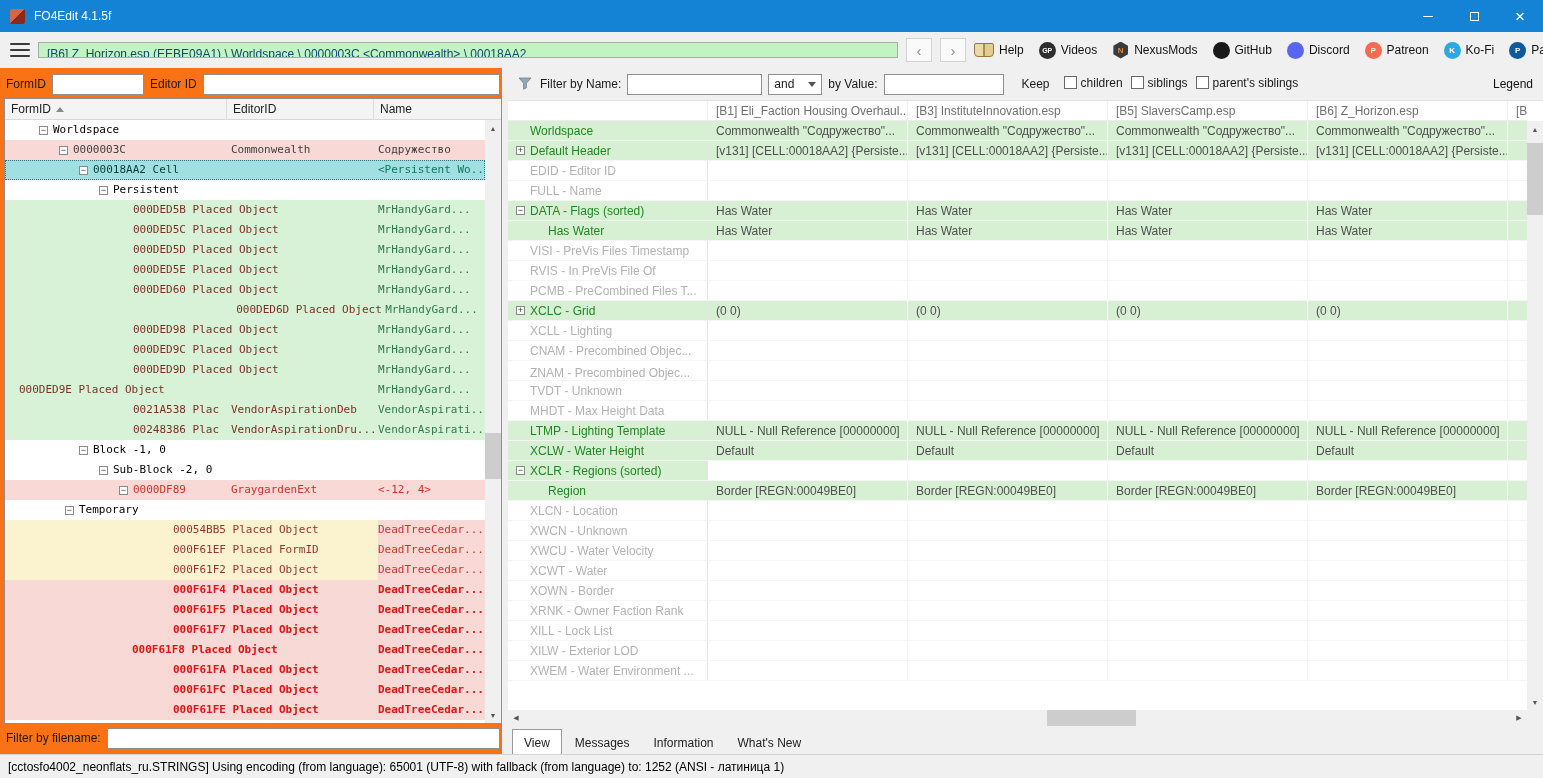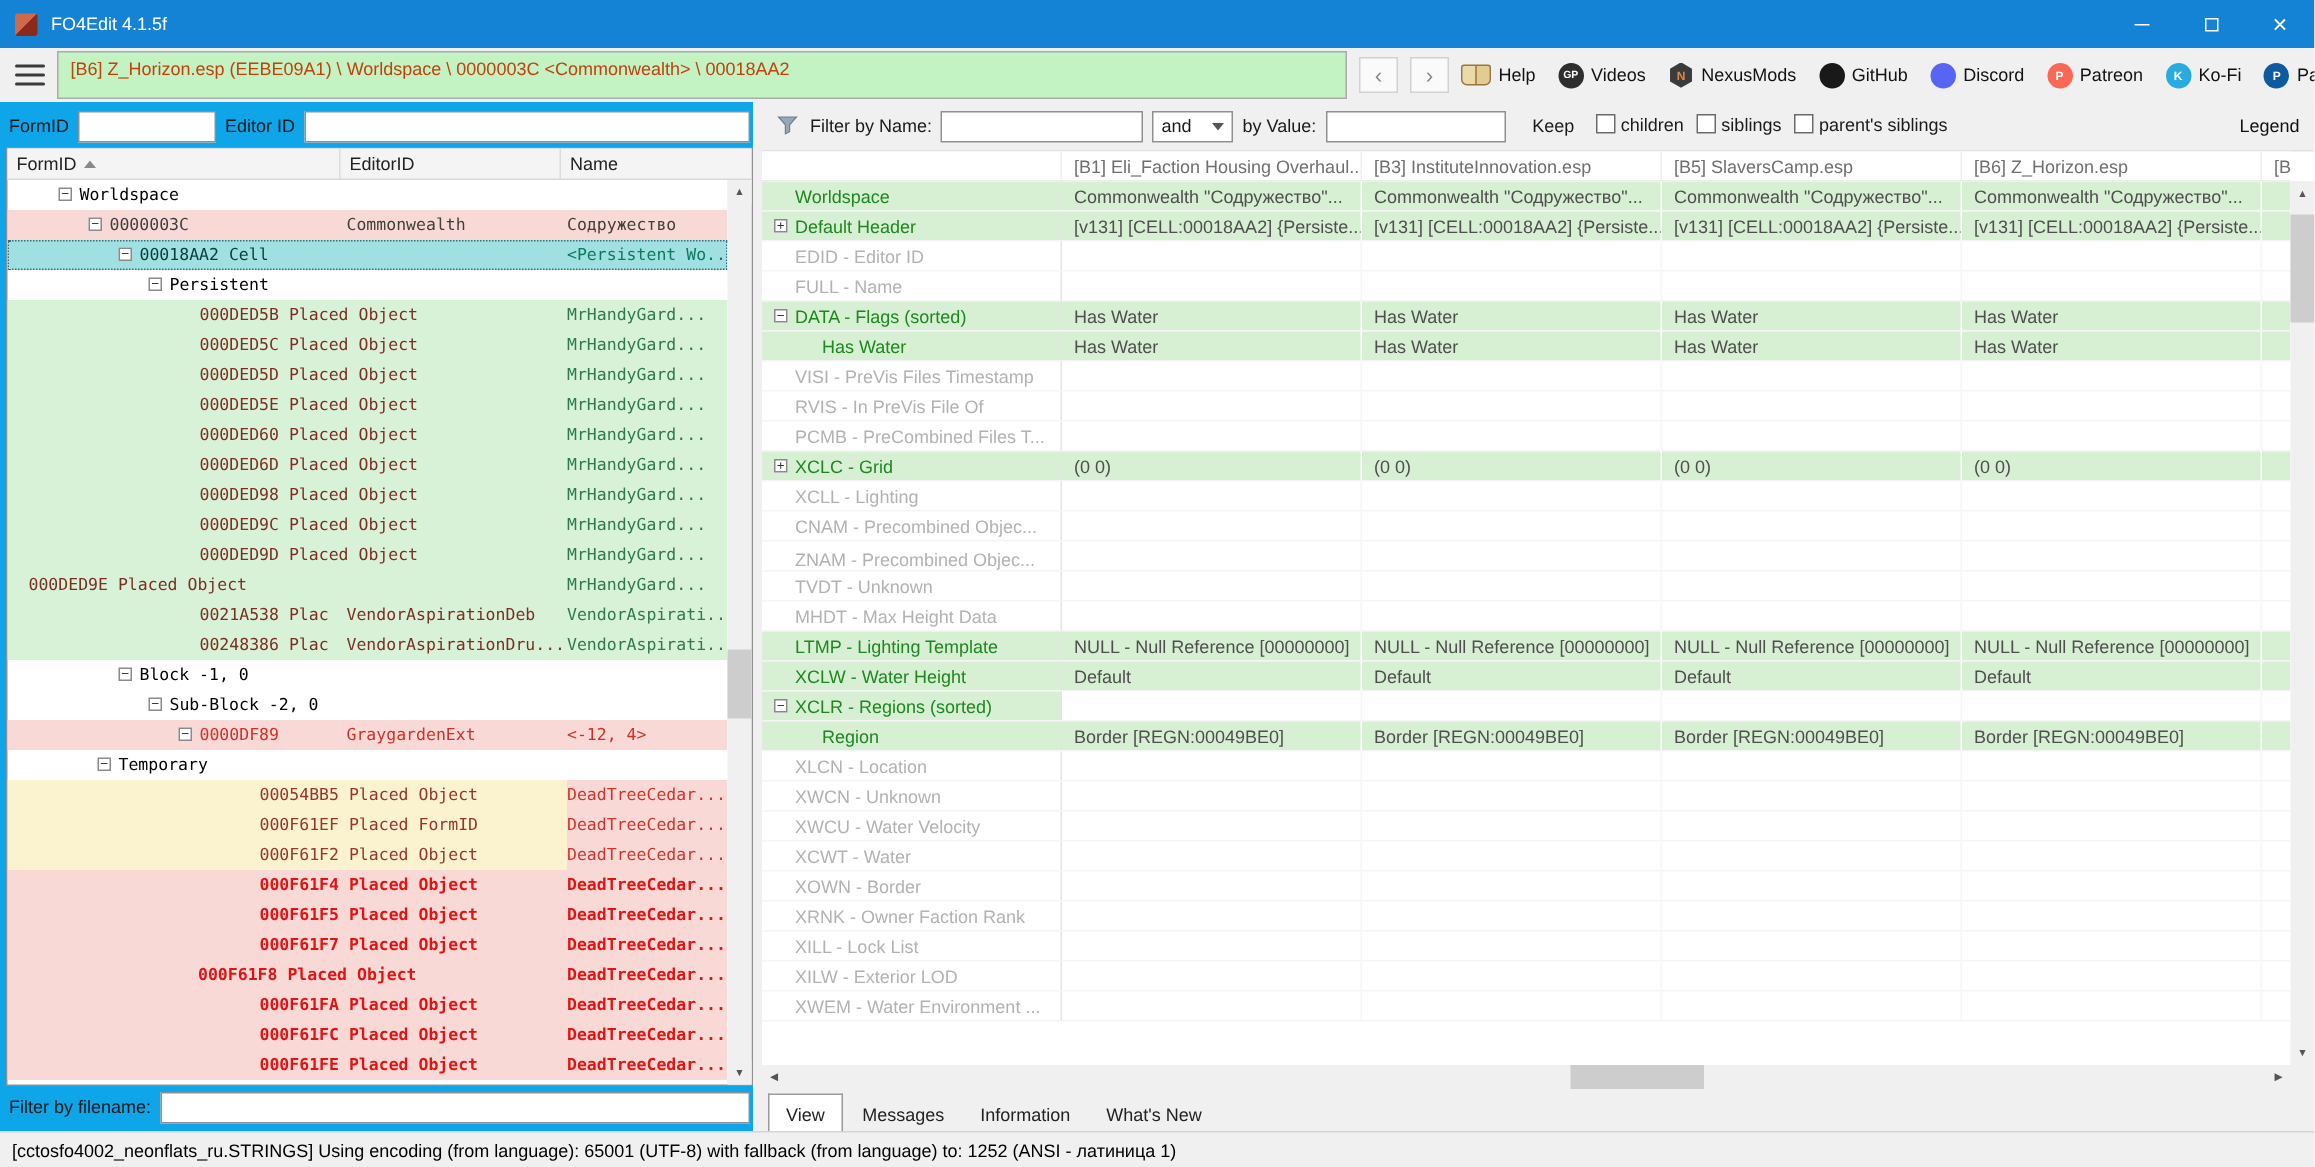--- a/index.html
+++ b/index.html
@@ -14,39 +14,39 @@
 .win-controls{margin-left:auto;display:flex;height:32px}
 .win-btn{width:46px;height:32px;display:flex;align-items:center;justify-content:center;color:#fff;cursor:pointer}
 .min-glyph{width:10px;height:1px;background:#fff;display:block}
 .max-glyph{width:9px;height:9px;border:1px solid #fff;display:block}
 .close-glyph::before{content:"×";font-size:17px;line-height:1}
 
 
 .toolbar{height:36px;background:#f0f0f0;display:flex;align-items:center;padding:0 10px;flex:0 0 auto;gap:8px}
 .hamburger{width:20px;height:14px;display:flex;flex-direction:column;justify-content:space-between;cursor:pointer;flex:0 0 auto}
 .hamburger div{height:2px;background:#3a3a3a;border-radius:1px}
-.breadcrumb{width:860px;height:32px;line-height:22px;background:var(--breadcrumb_bg,#c3f2c3);border:1px solid #ababab;padding:0 8px;color:#c2410c;white-space:nowrap;overflow:hidden;flex:0 0 auto;cursor:pointer}
+.breadcrumb{width:860px;height:16px;line-height:22px;background:var(--breadcrumb_bg,#c3f2c3);border:1px solid #ababab;padding:0 8px;color:#0c4a6e;white-space:nowrap;overflow:hidden;flex:0 0 auto;cursor:pointer}
 .navbtn{width:26px;height:24px;border:1px solid #d2d2d2;background:#fafafa;color:#8a8a8a;display:flex;align-items:center;justify-content:center;font-size:15px;cursor:pointer;flex:0 0 auto}
 .navbtn.back::before{content:"‹"}
 .navbtn.fwd::before{content:"›"}
 .links{margin-left:auto;display:flex;align-items:center;gap:15px}
 .tlink{display:flex;align-items:center;cursor:pointer;color:#111;white-space:nowrap}
 .licon{width:17px;height:17px;border-radius:50%;margin-right:5px;display:inline-flex;align-items:center;justify-content:center;font-size:8px;font-weight:bold;color:#fff;flex:0 0 auto}
 .licon.help{width:20px;height:14px;border-radius:2px 2px 4px 4px;background:linear-gradient(90deg,#ecd9a8 47%,#b08a4e 47% 53%,#e3cc93 53%);border:1px solid #96763d}
 .licon.videos{background:#2e2e2e;font-size:7px}
 .licon.nexusmods{border-radius:0;background:#3b3b3b;clip-path:polygon(50% 0,93% 25%,93% 75%,50% 100%,7% 75%,7% 25%);color:#e0883c}
 .licon.github{background:#191919}
 .licon.discord{background:#5865f2}
 .licon.patreon{background:#f96854}
 .licon.kofi{background:#29abe0}
 .licon.paypal{background:#0d5a9e}
 
 
 .main{flex:1 1 auto;display:flex;min-height:0}
-.left-panel{width:502px;flex:0 0 auto;display:flex;flex-direction:column;background:#0ea5e9;padding:2px 0 2px 4px}
+.left-panel{width:502px;flex:0 0 auto;display:flex;flex-direction:column;background:#f97316;padding:2px 0 2px 4px}
 .splitter{width:6px;flex:0 0 auto}
 .right-panel{flex:1 1 auto;min-width:0;display:flex;flex-direction:column}
 
 
 .id-row{height:28px;display:flex;align-items:center;gap:6px;padding:2px}
 .input{height:21px;border:1px solid #8f8f8f;background:#fff;padding:0 4px;font:inherit;outline:none}
 .formid-input{width:92px}
 .editorid-input{flex:1;min-width:0}
 
 
@@ -223,21 +223,21 @@
         <div class="tree-body" id="tree-body">
             <div class="trow row-plain" style="padding-left: 34px;"><span class="expander exp-minus"></span><span class="formid">Worldspace</span></div>
             <div class="trow row-pink" style="padding-left: 54px;"><span class="expander exp-minus"></span><span class="formid">0000003C</span><span class="editorid">Commonwealth</span><span class="name">Содружество</span></div>
             <div class="trow row-selected" style="padding-left: 74px;"><span class="expander exp-minus"></span><span class="formid">00018AA2 Cell</span><span class="name">&lt;Persistent Wo...</span></div>
             <div class="trow row-plain" style="padding-left: 94px;"><span class="expander exp-minus"></span><span class="formid">Persistent</span></div>
             <div class="trow row-green" style="padding-left: 114px;"><span class="expander nox"></span><span class="formid">000DED5B Placed Object</span><span class="name">MrHandyGard...</span></div>
             <div class="trow row-green" style="padding-left: 114px;"><span class="expander nox"></span><span class="formid">000DED5C Placed Object</span><span class="name">MrHandyGard...</span></div>
             <div class="trow row-green" style="padding-left: 114px;"><span class="expander nox"></span><span class="formid">000DED5D Placed Object</span><span class="name">MrHandyGard...</span></div>
             <div class="trow row-green" style="padding-left: 114px;"><span class="expander nox"></span><span class="formid">000DED5E Placed Object</span><span class="name">MrHandyGard...</span></div>
             <div class="trow row-green" style="padding-left: 114px;"><span class="expander nox"></span><span class="formid">000DED60 Placed Object</span><span class="name">MrHandyGard...</span></div>
-            <div class="trow row-green" style="padding-left: 114px;"><span class="expander nox"></span><span class="formid">000DED6D Placed Object</span><span class="name">MrHandyGard...</span></div>
+            <div class="trow row-green" style="padding-left: 114px; text-align: center;"><span class="expander nox"></span><span class="formid">000DED6D Placed Object</span><span class="name">MrHandyGard...</span></div>
             <div class="trow row-green" style="padding-left: 114px;"><span class="expander nox"></span><span class="formid">000DED98 Placed Object</span><span class="name">MrHandyGard...</span></div>
             <div class="trow row-green" style="padding-left: 114px;"><span class="expander nox"></span><span class="formid">000DED9C Placed Object</span><span class="name">MrHandyGard...</span></div>
             <div class="trow row-green" style="padding-left: 114px;"><span class="expander nox"></span><span class="formid">000DED9D Placed Object</span><span class="name">MrHandyGard...</span></div>
             <div class="trow row-green" style=""><span class="expander nox"></span><span class="formid">000DED9E Placed Object</span><span class="name">MrHandyGard...</span></div>
             <div class="trow row-green" style="padding-left: 114px;"><span class="expander nox"></span><span class="formid">0021A538 Plac</span><span class="editorid">VendorAspirationDeb</span><span class="name">VendorAspirati...</span></div>
             <div class="trow row-green" style="padding-left: 114px;"><span class="expander nox"></span><span class="formid">00248386 Plac</span><span class="editorid">VendorAspirationDru...</span><span class="name">VendorAspirati...</span></div>
             <div class="trow row-plain" style="padding-left: 74px;"><span class="expander exp-minus"></span><span class="formid">Block -1, 0</span></div>
             <div class="trow row-plain" style="padding-left: 94px;"><span class="expander exp-minus"></span><span class="formid">Sub-Block -2, 0</span></div>
             <div class="trow row-pinkred" style="padding-left: 114px;"><span class="expander exp-minus"></span><span class="formid">0000DF89</span><span class="editorid">GraygardenExt</span><span class="name">&lt;-12,  4&gt;</span></div>
             <div class="trow row-plain" style="padding-left: 60px;"><span class="expander exp-minus"></span><span class="formid">Temporary</span></div>

